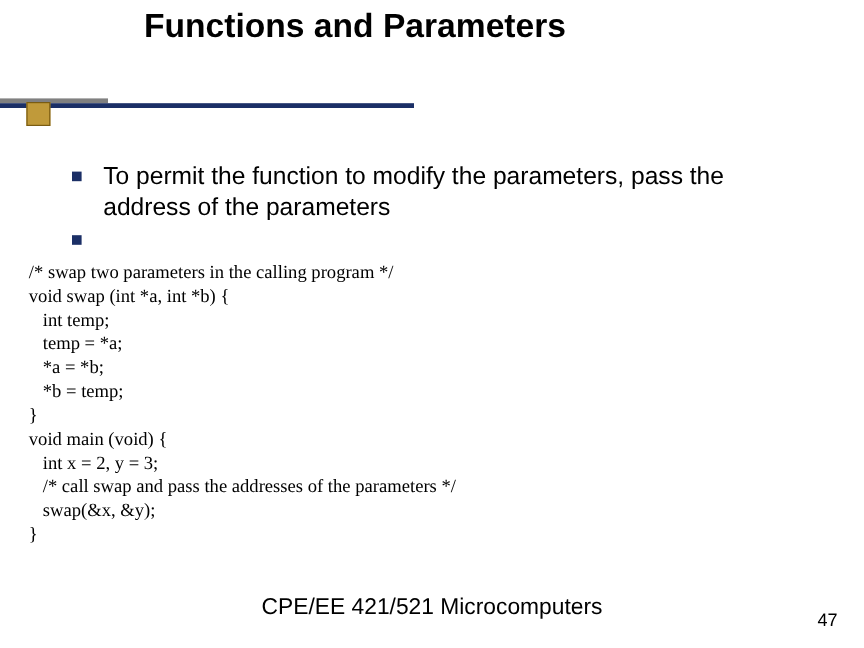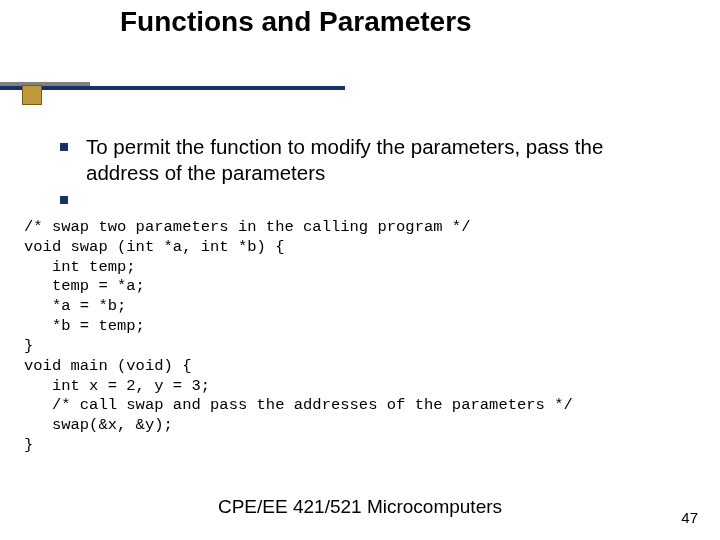--- a/index.html
+++ b/index.html
@@ -84,21 +84,21 @@
   }
   .bullet-text {
     font-size: 20.5px;
     line-height: 1.25;
     color: #000;
   }
   .code-block {
     position: absolute;
     left: 24px;
     top: 218px;
-    font-family: Liberation Mono, monospace;
+    font-family: Liberation Serif, serif;
     font-size: 15.5px;
     line-height: 1.28;
     white-space: pre;
     color: #000;
   }
   .footer-center {
     position: absolute;
     left: 50%;
     transform: translateX(-50%);
     bottom: 22px;

